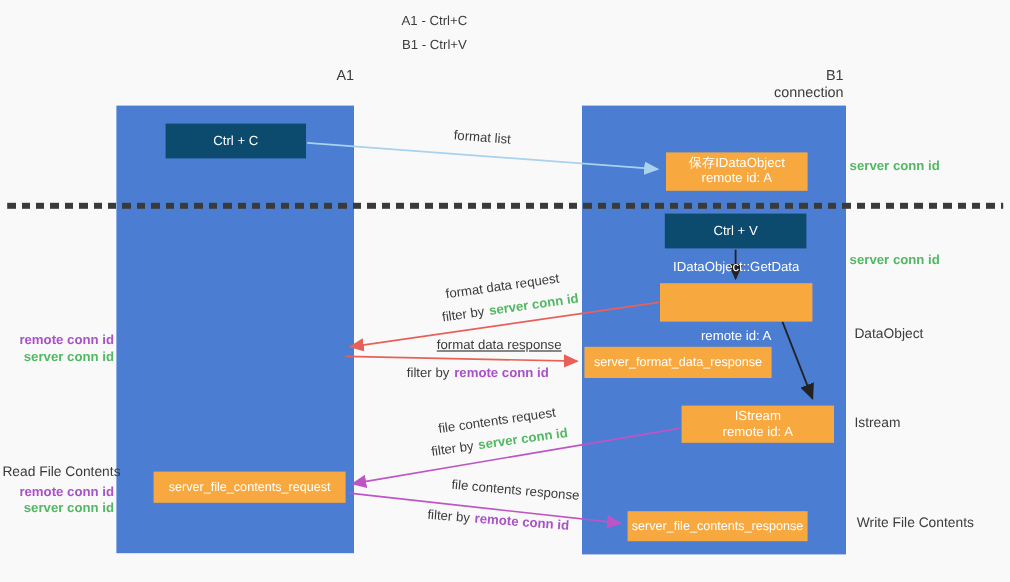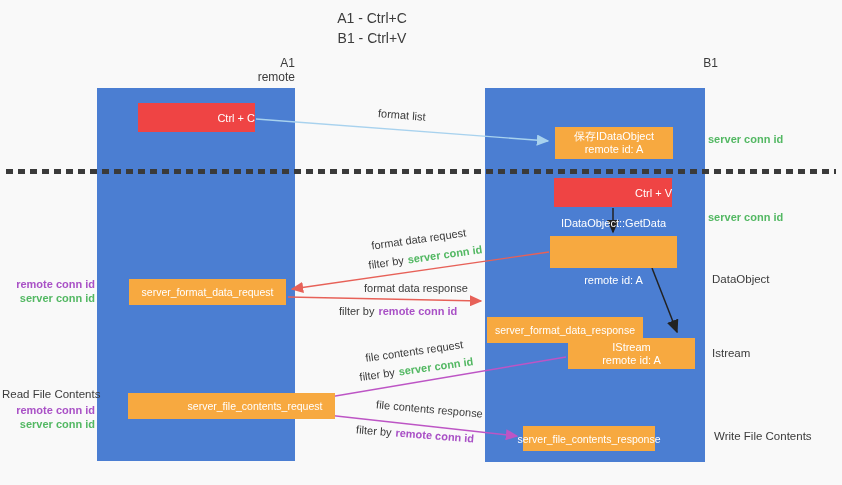--- a/index.html
+++ b/index.html
@@ -1,50 +1,50 @@
 <!DOCTYPE html>
 <html><head>
 <meta charset="utf-8">
 <style>
   html,body { margin:0; padding:0; }
   body { font-family:"Liberation Sans", sans-serif; background:#f9f9f9; }
   .canvas { position:relative; width:842px; height:485px; background:#f9f9f9; overflow:hidden; }
 
   .title { position:absolute; left:0; top:8px; width:724px; text-align:center;
-           font-size:14px; line-height:20px; color:#3c3c3c;padding-left:10px; }
+           font-size:11px; line-height:20px; color:#3c3c3c; }
 
   .col-header { position:absolute; text-align:right; font-size:12px; line-height:14px; color:#3b3b3b; }
   .col-header.a1 { left:97px; top:56px; width:198px; }
-  .col-header.b1 { left:498px; top:56px; width:220px; }
+  .col-header.b1 { left:483px; top:56px; width:220px; }
 
   .col { position:absolute; background:#4b7ed2; z-index:1; }
   .col.a1 { left:97px; top:88px; width:198px; height:373px; }
   .col.b1 { left:485px; top:88px; width:220px; height:374px; }
 
   .arrows { position:absolute; left:0; top:0; z-index:2; pointer-events:none; }
 
   .dotted { position:absolute; left:6px; top:169px; width:830px; height:5px; z-index:3;
             background:repeating-linear-gradient(90deg,#3a3a3a 0 7px, transparent 7px 12px); }
 
   .box { position:absolute; z-index:3; display:flex; flex-direction:column; align-items:center;
          justify-content:center; color:#fff; text-align:center; }
-  .green  { background:#ef4444;align-items:flex-end; }
+  .green  { background:#0c4a6e; }
   .orange { background:#f7a940;align-items:center; }
   .box .l1, .box .l2 { font-size:11px; line-height:13px; }
   .one-line { font-size:10.5px; }
 
   .b-ctrl-c   { left:138px; top:103px; width:117px; height:29px; font-size:11px; }
   .b-ctrl-v   { left:554px; top:178px; width:118px; height:29px; font-size:11px; }
   .b-save     { left:555px; top:127px; width:118px; height:32px; }
   .b-getdata  { left:550px; top:236px; width:127px; height:32px;gap:44px; }
   .b-istream  { left:568px; top:338px; width:127px; height:31px; }
   .b-freq     { left:129px; top:279px; width:157px; height:26px; }
-  .b-fresp    { left:487px; top:289px; width:156px; height:26px;margin-top:28px; }
-  .b-fileq    { left:128px; top:393px; width:160px; height:26px;padding-left:47px; }
-  .b-filer    { left:523px; top:426px; width:132px; height:25px; }
+  .b-fresp    { left:487px; top:289px; width:156px; height:26px; }
+  .b-fileq    { left:128px; top:393px; width:160px; height:26px; }
+  .b-filer    { left:523px; top:426px; width:150px; height:25px; }
 
   .side { position:absolute; z-index:3; font-size:11.5px; color:#3b3b3b; white-space:nowrap; }
   .g { color:#53b863; font-weight:bold; font-size:11px; }
   .p { color:#a951c6; font-weight:bold; font-size:11px; }
 
   .left-stack { position:absolute; z-index:3; left:2px; width:93px; text-align:right; white-space:nowrap; }
 
   .alabel { position:absolute; z-index:3; font-size:11px; color:#3b3b3b; white-space:nowrap; }
   .rot-up   { transform:rotate(-8deg); }
   .rot-dn4  { transform:rotate(4.5deg); }
@@ -57,24 +57,24 @@
 
 <div class="canvas">
 
   <div class="title">
     <div>A1 - Ctrl+C</div>
     <div>B1 - Ctrl+V</div>
   </div>
 
   <div class="col-header a1">
     <div>A1</div>
-    <div>remote</div>
   </div>
   <div class="col-header b1">
     <div>B1</div>
+    <div>connection</div>
   </div>
 
   <div class="col a1"></div>
   <div class="col b1"></div>
 
   <svg class="arrows" width="842" height="485" viewBox="0 0 842 485">
     <defs>
       <marker id="m-blue" markerWidth="9" markerHeight="8" refX="8" refY="4" orient="auto">
         <path d="M0,0 L9,4 L0,8 z" fill="#a8d2ee"></path>
       </marker>
@@ -110,23 +110,20 @@
 
   <div class="box green b-ctrl-v">
     <span>Ctrl + V</span>
   </div>
 
   <div class="box orange b-getdata">
     <span class="l1">IDataObject::GetData</span>
     <span class="l2">remote id: A</span>
   </div>
 
-  <div class="box orange b-freq one-line">
-    <span>server_format_data_request</span>
-  </div>
 
   <div class="box orange b-fresp one-line">
     <span>server_format_data_response</span>
   </div>
 
   <div class="box orange b-istream">
     <span class="l1">IStream</span>
     <span class="l2">remote id: A</span>
   </div>
 
@@ -150,21 +147,21 @@
   <div class="left-stack p" style="top:404px;">remote conn id</div>
   <div class="left-stack g" style="top:418px;">server conn id</div>
 
   <div class="alabel rot-dn4" style="left:378px; top:109px;">format list</div>
 
   <div class="alabel rot-up" style="left:371px; top:233px;">format data request</div>
   <div class="alabel rot-up" style="left:368px; top:251px;">
     <span class="fb">filter by</span><span class="g">server conn id</span>
   </div>
 
-  <div class="alabel" style="left:364px; top:282px;">format data response</div>
+  <div class="alabel" style="left:364px; top:282px;text-decoration:underline;">format data response</div>
   <div class="alabel" style="left:339px; top:305px;">
     <span class="fb">filter by</span><span class="p">remote conn id</span>
   </div>
 
   <div class="alabel rot-up" style="left:365px; top:345px;">file contents request</div>
   <div class="alabel rot-up" style="left:359px; top:363px;">
     <span class="fb">filter by</span><span class="g">server conn id</span>
   </div>
 
   <div class="alabel rot-dn5" style="left:376px; top:403px;">file contents response</div>

